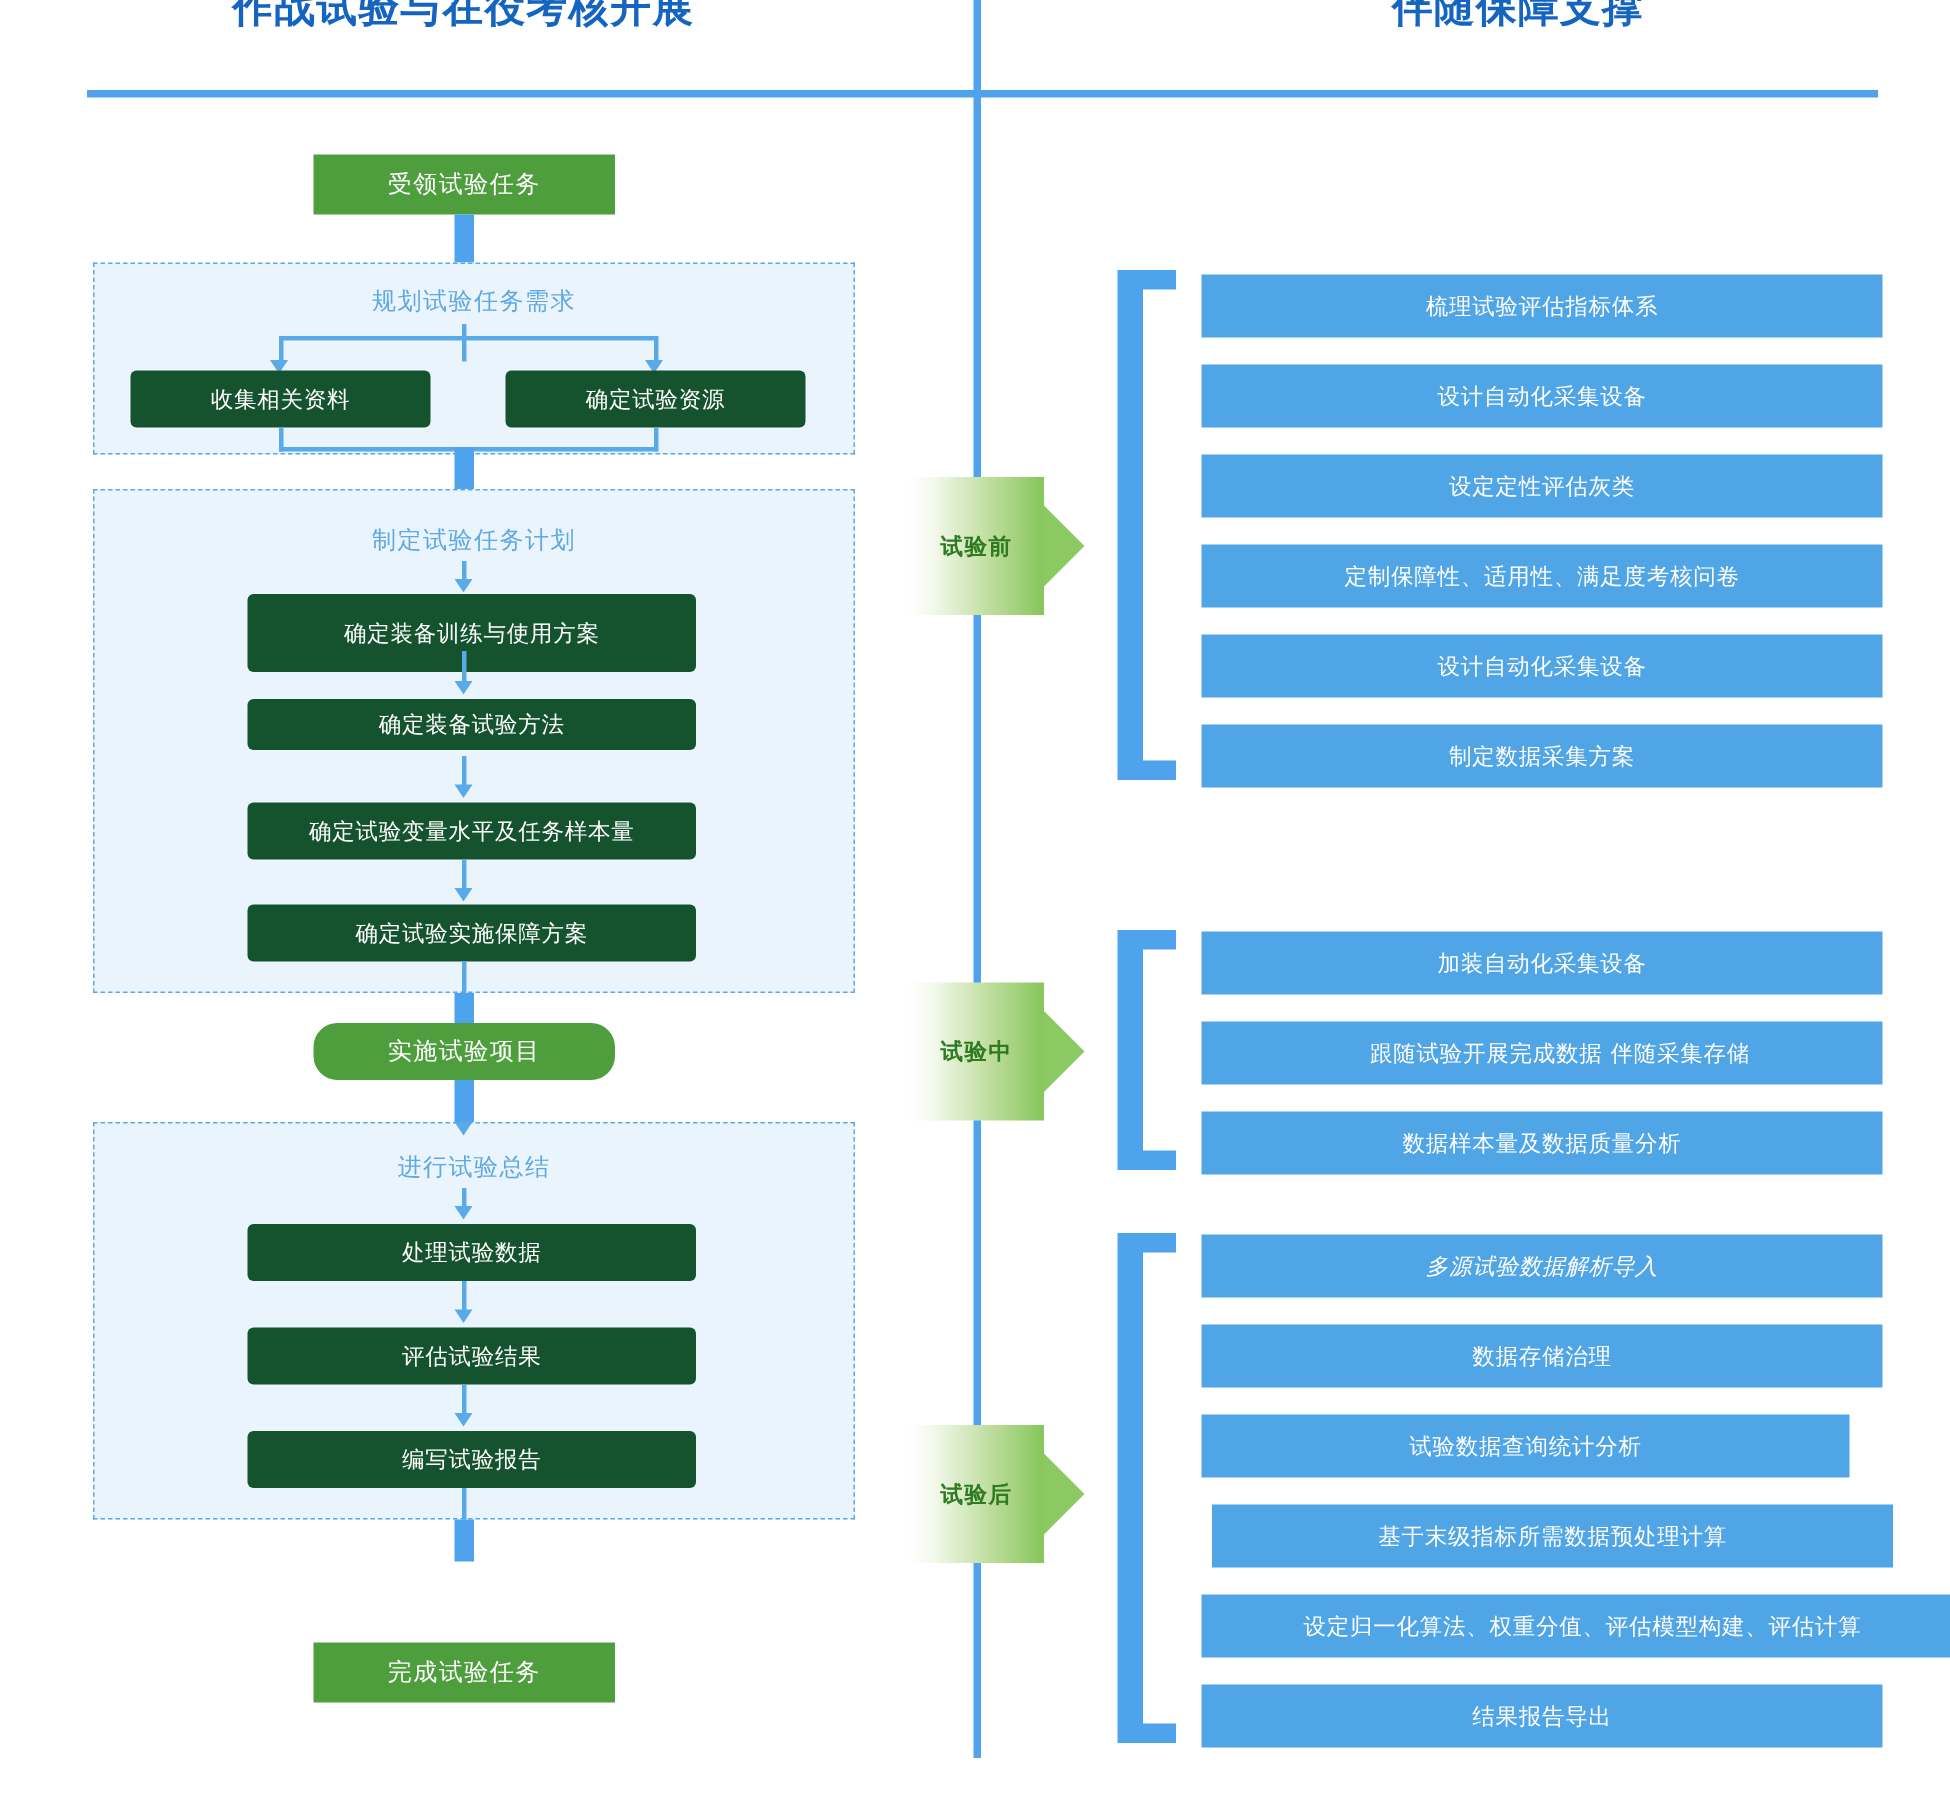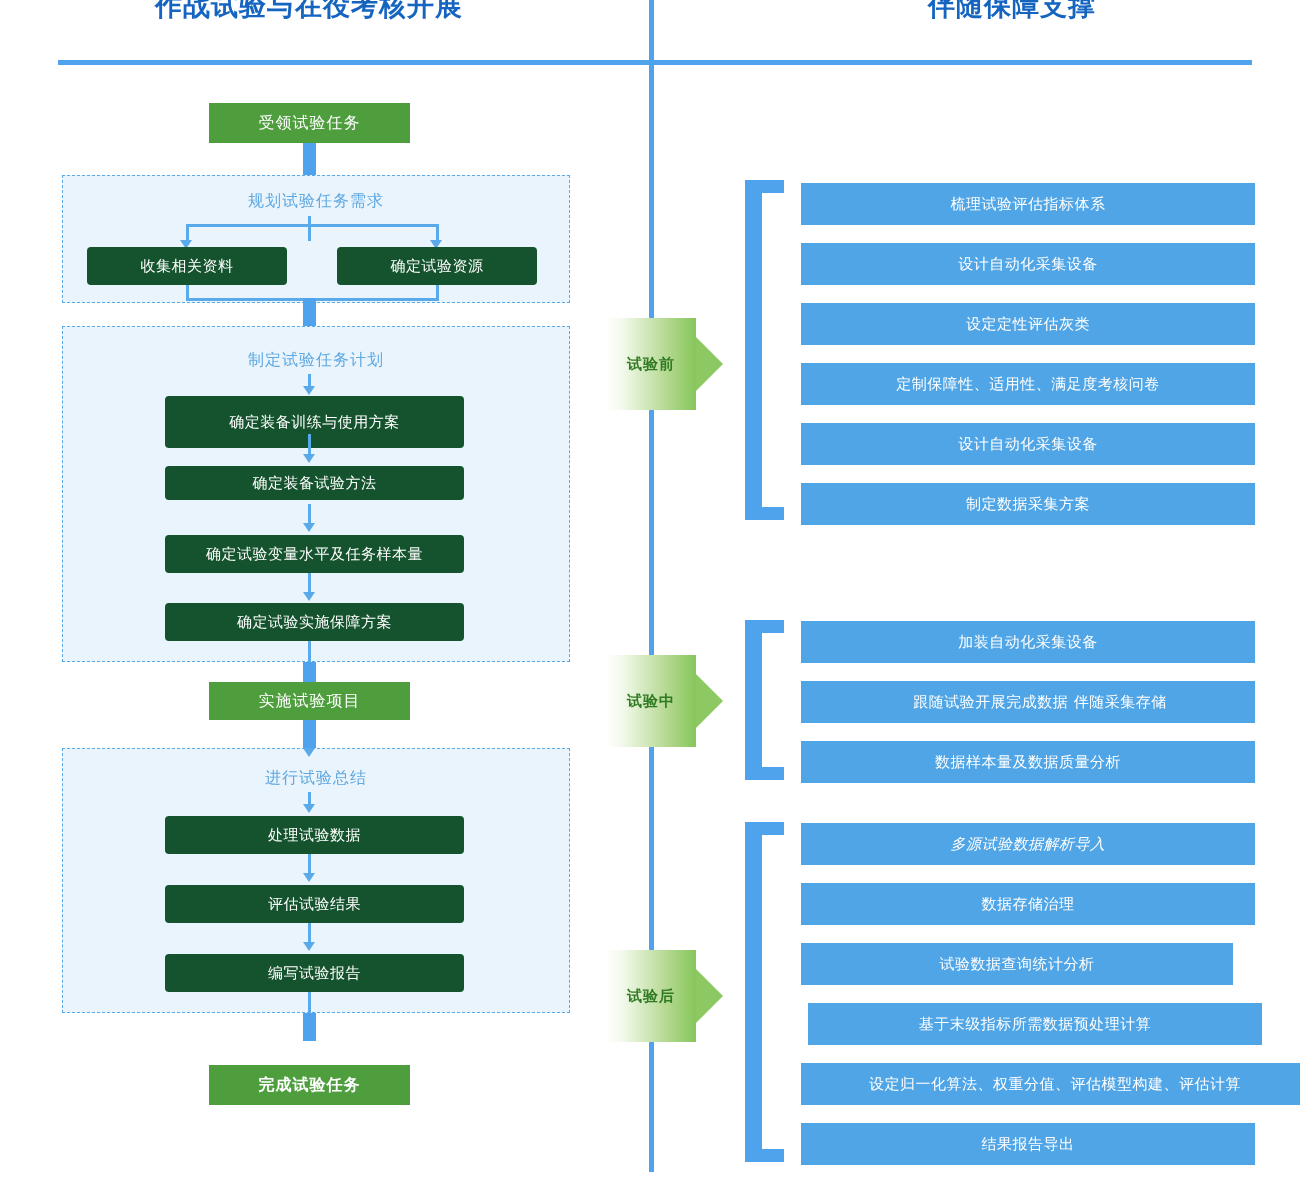--- a/index.html
+++ b/index.html
@@ -173,21 +173,21 @@
   <div class="arrow-head" style="left:303px; top:523px;"></div>
   <div class="blue-box" style="left:165px; top:535px; width:299px; height:38px;">确定试验变量水平及任务样本量</div>
 
   <div class="arrow-conn" style="left:308px; top:573px; height:21px;"></div>
   <div class="arrow-head" style="left:303px; top:592px;"></div>
   <div class="blue-box" style="left:165px; top:603px; width:299px; height:38px;">确定试验实施保障方案</div>
 
   <div class="arrow-conn" style="left:308px; top:641px; height:21px;"></div>
   <div class="thick-conn" style="left:303px; top:662px; height:20px;"></div>
 
-  <div class="green-box" style="left:209px; top:682px; width:201px; height:38px;">实施试验项目</div>
+  <div class="green-box" style="left:209px; top:682px; width:201px; height:38px;border-radius:16px;">实施试验项目</div>
   <div class="thick-conn" style="left:303px; top:720px; height:28px;"></div>
 
   <div class="dash-box" style="left:62px; top:748px; width:508px; height:265px;"></div>
   <div class="arrow-head" style="left:303px; top:748px;"></div>
   <div class="group-title" style="left:62px; top:768px; width:508px;">进行试验总结</div>
 
   <div class="arrow-conn" style="left:308px; top:792px; height:14px;"></div>
   <div class="arrow-head" style="left:303px; top:804px;"></div>
   <div class="blue-box" style="left:165px; top:816px; width:299px; height:38px;">处理试验数据</div>
 
@@ -195,21 +195,21 @@
   <div class="arrow-head" style="left:303px; top:873px;"></div>
   <div class="blue-box" style="left:165px; top:885px; width:299px; height:38px;">评估试验结果</div>
 
   <div class="arrow-conn" style="left:308px; top:923px; height:21px;"></div>
   <div class="arrow-head" style="left:303px; top:942px;"></div>
   <div class="blue-box" style="left:165px; top:954px; width:299px; height:38px;">编写试验报告</div>
 
   <div class="arrow-conn" style="left:308px; top:992px; height:21px;"></div>
   <div class="thick-conn" style="left:303px; top:1013px; height:28px;"></div>
 
-  <div class="green-box" style="left:209px; top:1065px; width:201px; height:40px;font-weight:bold;">完成试验任务</div>
+  <div class="green-box" style="left:209px; top:1095px; width:201px; height:40px;">完成试验任务</div>
 
   <div class="stage-chip" style="left:606px; top:318px; width:90px; height:92px;">试验前</div>
   <div class="bracket" style="left:745px; top:180px; width:39px; height:340px;">
     <div class="spine"></div>
     <div class="arm-t"></div>
     <div class="arm-b"></div>
   </div>
 
   <div class="task-box" style="left:801px; top:183px; width:454px; height:42px;">梳理试验评估指标体系</div>
   <div class="task-box" style="left:801px; top:243px; width:454px; height:42px;">设计自动化采集设备</div>

